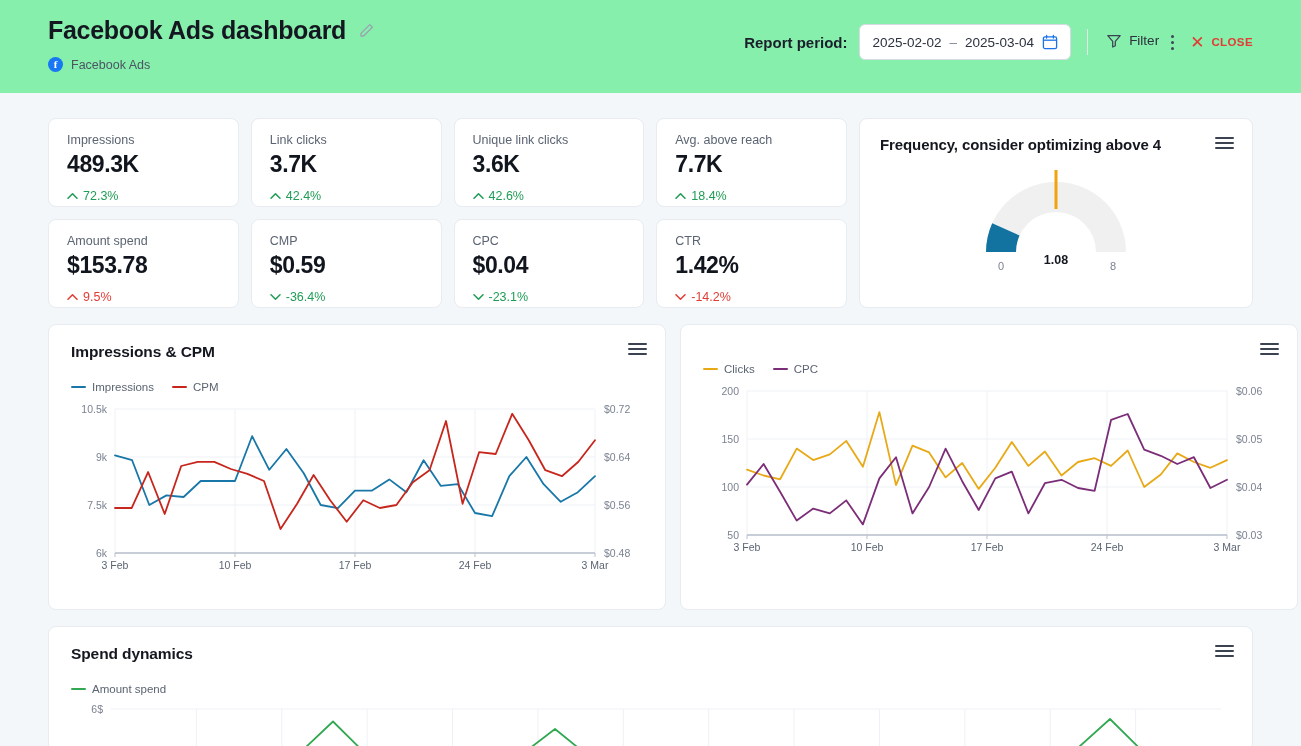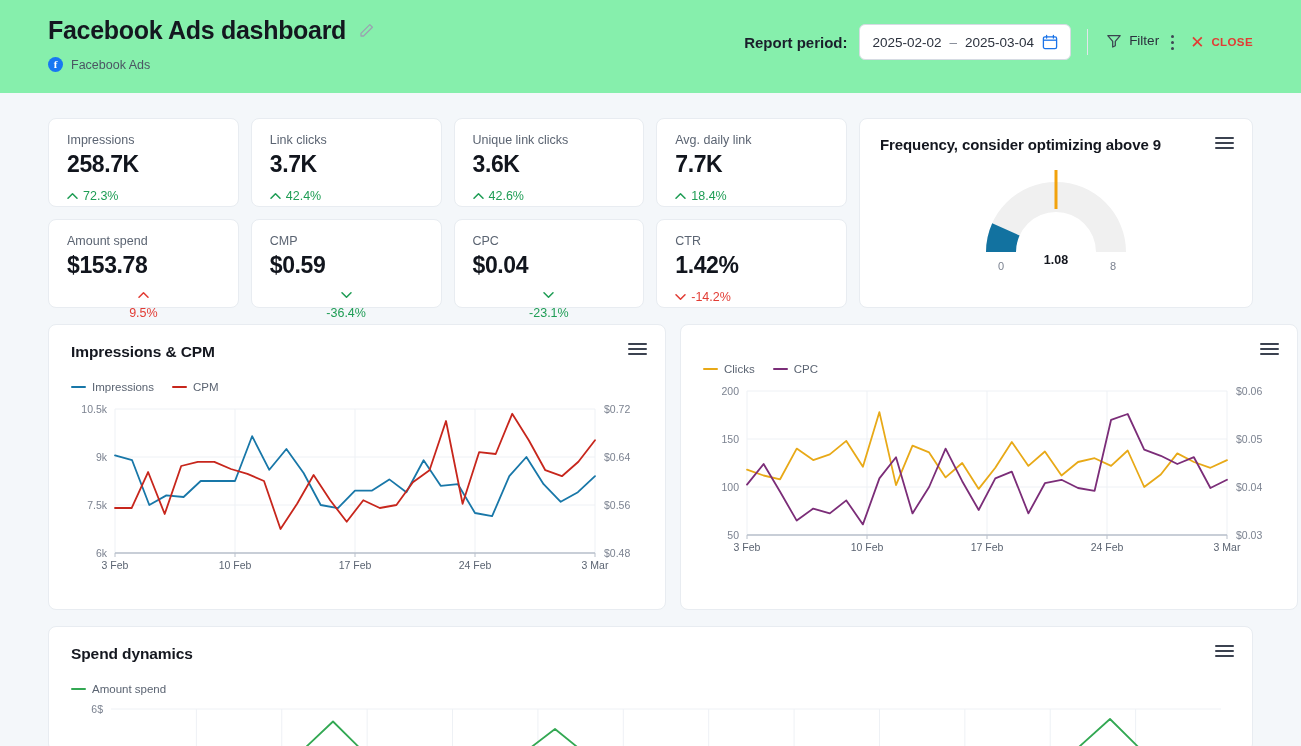--- a/index.html
+++ b/index.html
@@ -65,22 +65,22 @@
     gap: 12px; flex: 0 0 799px;
   }
   .kpi-card {
     background: #fff; border: 1px solid #e8ecf1; border-radius: 8px;
     padding: 14px 18px 14px 18px; height: 89px;
   }
   .kpi-label { font-size: 12.5px; color: #5b6472; margin-bottom: 4px; }
   .kpi-value { font-size: 23px; font-weight: bold; letter-spacing: -0.4px; color: #11151d; line-height: 1.15; }
   .kpi-delta { display: flex; align-items: center; gap: 5px; margin-top: 12px; font-size: 12.5px; }
   .kpi-delta.up-good { color: #1f9d55; }
-  .kpi-delta.down-good { color: #1f9d55; flex-direction: column; }
-  .kpi-delta.up-bad { color: #e23c34; flex-direction: column; }
+  .kpi-delta.down-good { color: #1f9d55; }
+  .kpi-delta.up-bad { color: #e23c34; }
   .kpi-delta.down-bad { color: #e23c34; }
   .arrow { font-size: 11px; line-height: 1; display: inline-block; }
 
   .gauge-card {
     background: #fff; border: 1px solid #e8ecf1; border-radius: 8px;
     flex: 1; padding: 16px 20px; position: relative;
   }
   .gauge-title {
     font-size: 15px; font-weight: bold; color: #14171f;
     line-height: 1.28; max-width: 290px; letter-spacing: -0.1px;
@@ -165,21 +165,21 @@
     </div>
   </div>
 </div>
 
 <div class="content">
 
   <div class="top-grid">
     <div class="kpi-grid" id="kpi-grid">
         <div class="kpi-card">
           <div class="kpi-label">Impressions</div>
-          <div class="kpi-value">258.7K</div>
+          <div class="kpi-value">489.3K</div>
           <div class="kpi-delta up-good">
             <span class="arrow"><svg width="11" height="8" viewBox="0 0 11 8">
                 <path d="M1 6.3L5.5 1.7 10 6.3" stroke="currentColor" stroke-width="1.5" fill="none" stroke-linecap="round" stroke-linejoin="round"></path>
               </svg></span>
             <span>72.3%</span>
           </div>
         </div>
         <div class="kpi-card">
           <div class="kpi-label">Link clicks</div>
           <div class="kpi-value">3.7K</div>
@@ -194,21 +194,21 @@
           <div class="kpi-label">Unique link clicks</div>
           <div class="kpi-value">3.6K</div>
           <div class="kpi-delta up-good">
             <span class="arrow"><svg width="11" height="8" viewBox="0 0 11 8">
                 <path d="M1 6.3L5.5 1.7 10 6.3" stroke="currentColor" stroke-width="1.5" fill="none" stroke-linecap="round" stroke-linejoin="round"></path>
               </svg></span>
             <span>42.6%</span>
           </div>
         </div>
         <div class="kpi-card">
-          <div class="kpi-label">Avg. daily link</div>
+          <div class="kpi-label">Avg. above reach</div>
           <div class="kpi-value">7.7K</div>
           <div class="kpi-delta up-good">
             <span class="arrow"><svg width="11" height="8" viewBox="0 0 11 8">
                 <path d="M1 6.3L5.5 1.7 10 6.3" stroke="currentColor" stroke-width="1.5" fill="none" stroke-linecap="round" stroke-linejoin="round"></path>
               </svg></span>
             <span>18.4%</span>
           </div>
         </div>
         <div class="kpi-card">
           <div class="kpi-label">Amount spend</div>
@@ -246,21 +246,21 @@
           <div class="kpi-delta down-bad">
             <span class="arrow"><svg width="11" height="8" viewBox="0 0 11 8">
                 <path d="M1 1.7L5.5 6.3 10 1.7" stroke="currentColor" stroke-width="1.5" fill="none" stroke-linecap="round" stroke-linejoin="round"></path>
               </svg></span>
             <span>-14.2%</span>
           </div>
         </div>
       </div>
 
     <div class="gauge-card">
-      <div class="gauge-title">Frequency, consider optimizing above 9</div>
+      <div class="gauge-title">Frequency, consider optimizing above 4</div>
       <div class="hamburger">
           <i></i>
           <i></i>
           <i></i>
         </div>
       <div class="gauge-wrap">
         <svg id="gauge-svg" width="250" height="110" viewBox="0 0 250 110">
             <path d="M55,87.99999999999999 A70,70 0 1 1 195,88 L165,88 A40,40 0 1 0 85,88 Z" fill="#f0f0f0"></path>
             <path d="M55,87.99999999999999 A70,70 0 0 1 61.20177063551885,59.19399489764236 L88.5438689345822,71.53942565579564 A40,40 0 0 0 85,88 Z" fill="#1272a0"></path>
             <line x1="125" y1="45" x2="125" y2="6" stroke="#f2a20c" stroke-width="3"></line>

